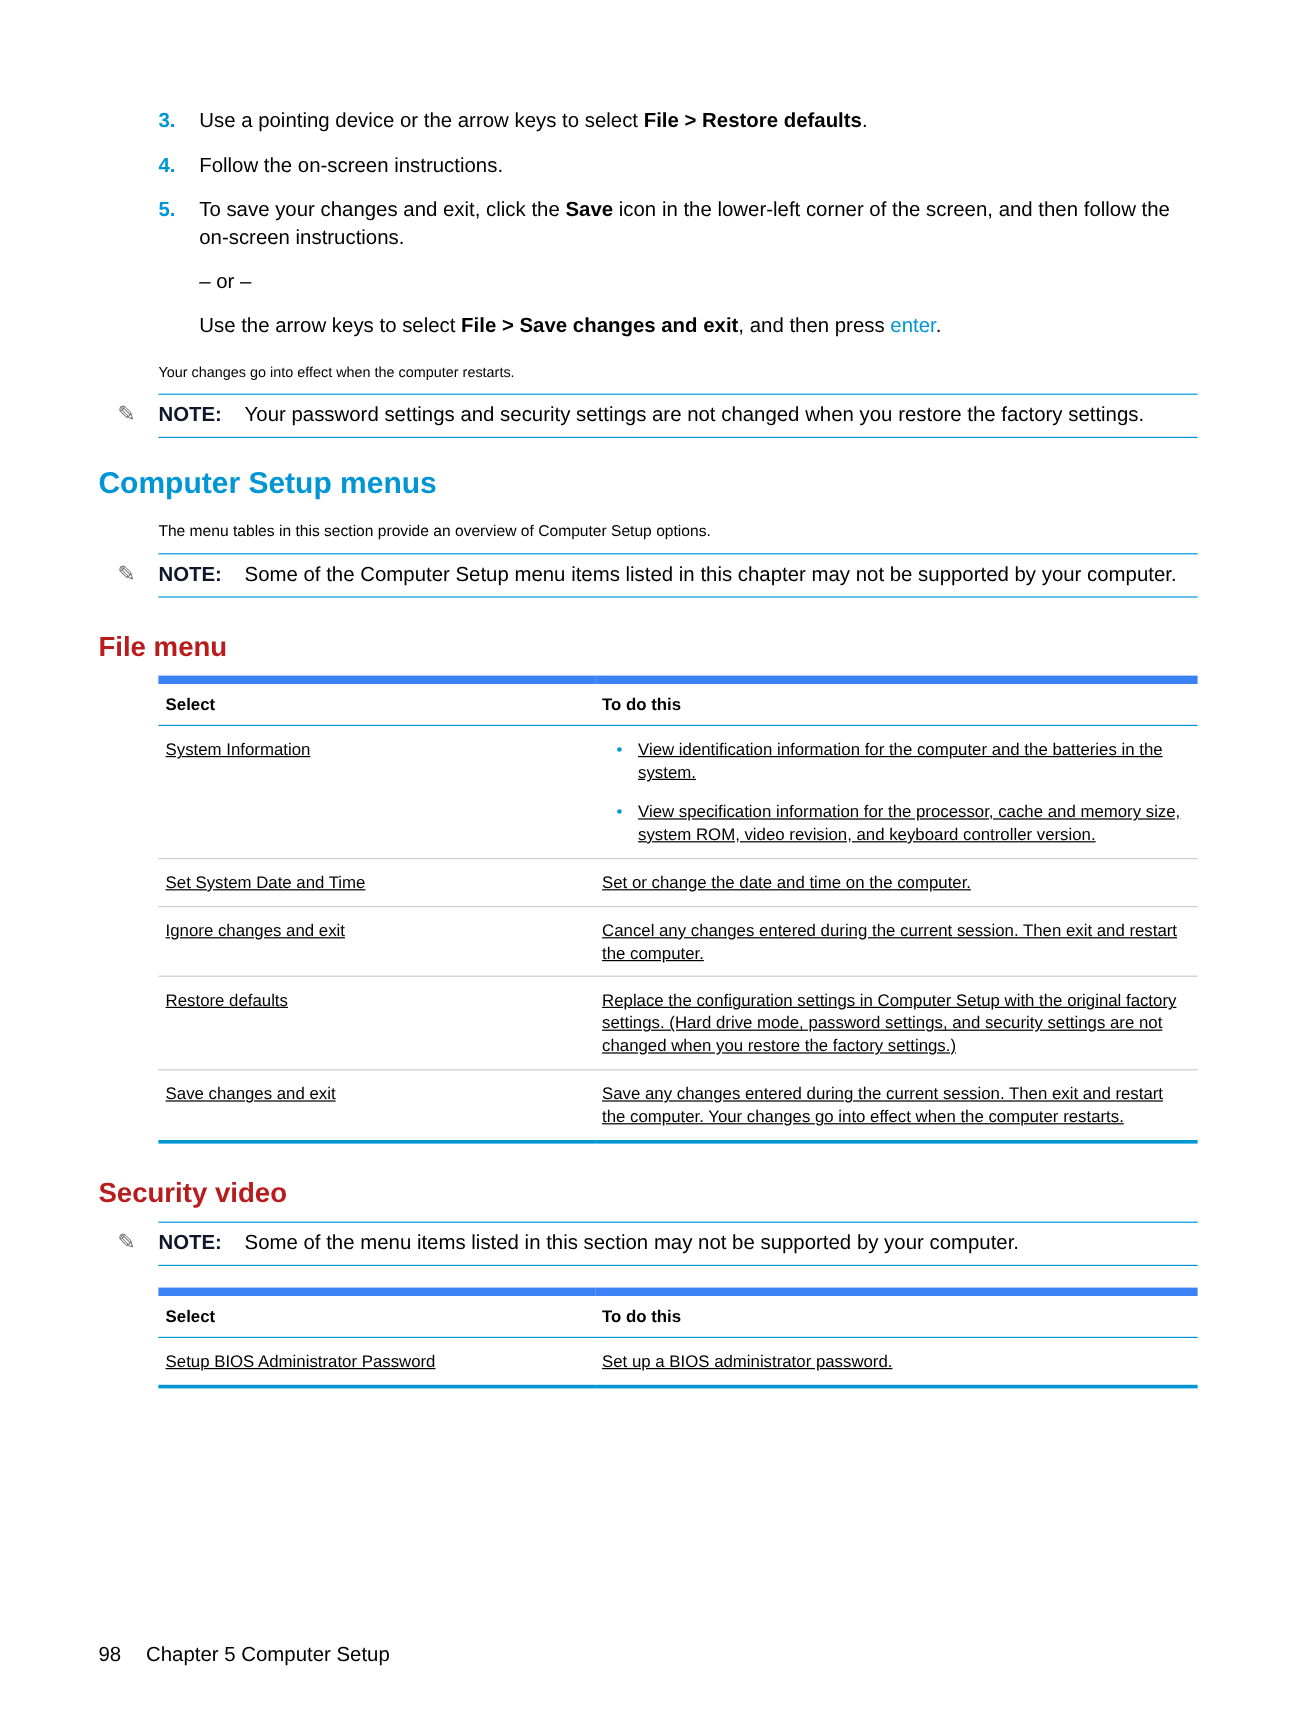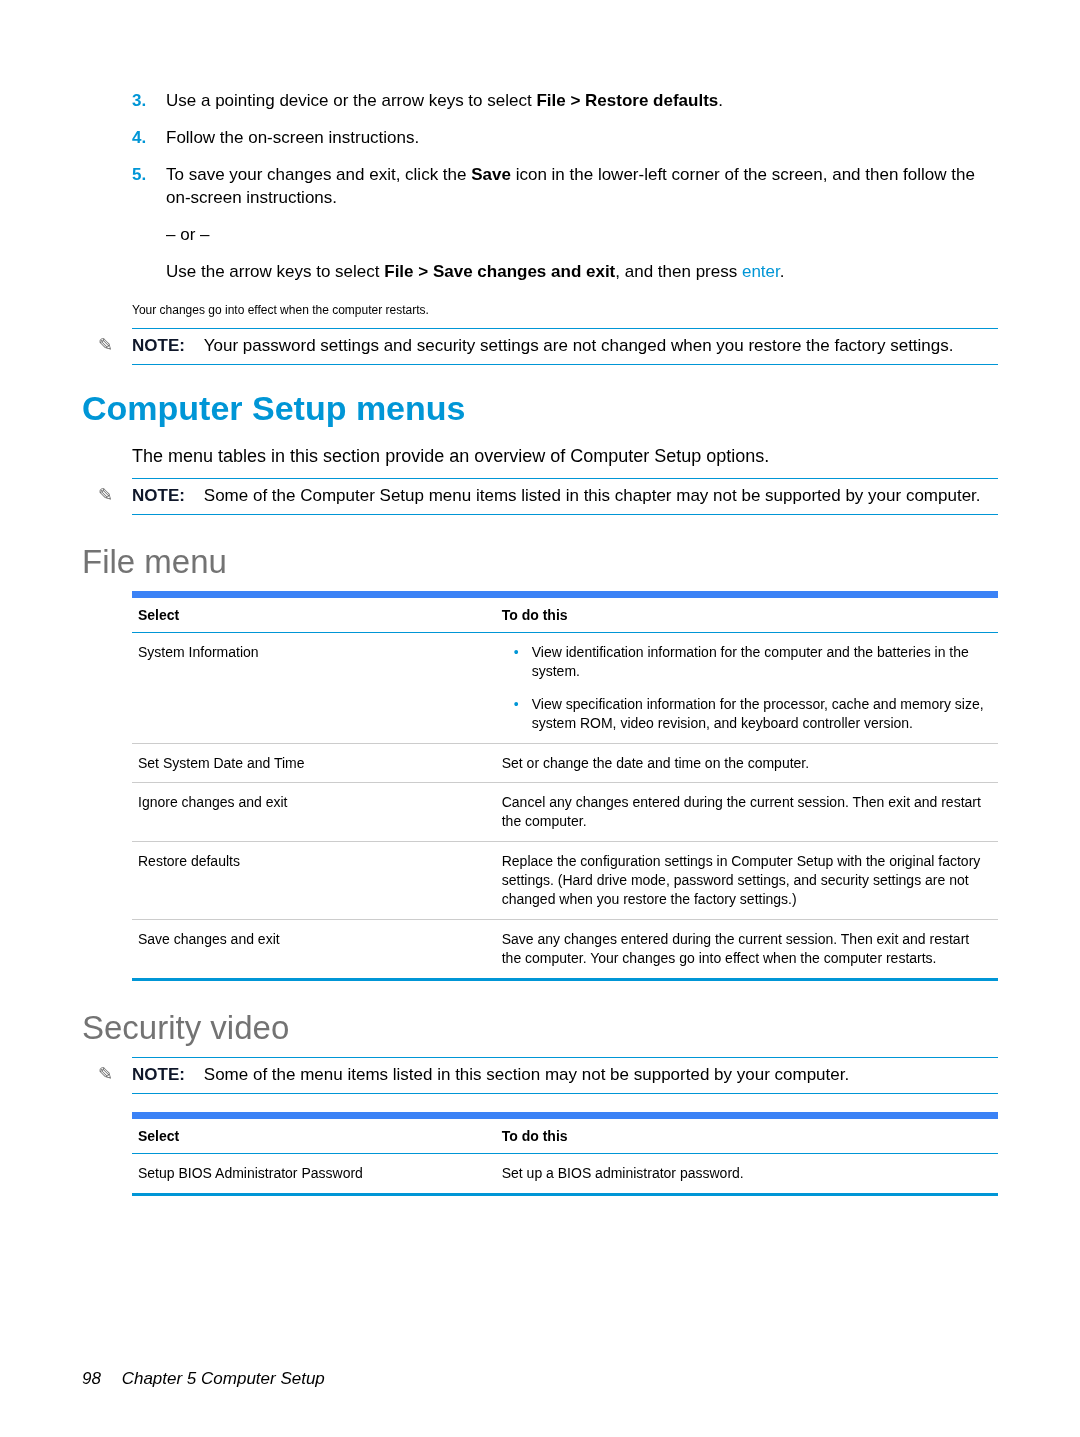--- a/index.html
+++ b/index.html
@@ -60,34 +60,34 @@
     top: 4px;
     font-size: 18px;
     color: #666;
   }
   .note-label {
     font-weight: bold;
     color: #0f172a;
   }
   h1 {
     font-family: Arial, Helvetica, sans-serif;
-    font-size: 34px;
+    font-size: 25px;
     font-weight: bold;
     color: #0096d6;
     margin: 24px 0 16px 0;
   }
   .body-para {
-    font-size: 18px;
+    font-size: 13px;
     line-height: 1.35;
     margin: 0 0 10px 50px;
   }
   h2 {
-    font-size: 33px;
-    font-weight: normal;
-    color: #737373;
+    font-size: 23px;
+    font-weight: bold;
+    color: #b91c1c;
     margin: 28px 0 10px 0;
   }
   .menu-table {
     margin-left: 50px;
     border-collapse: collapse;
     width: calc(100% - 50px);
     font-size: 14px;
   }
   .menu-table thead tr {
     border-top: 7px solid #3b82f6;
@@ -101,20 +101,21 @@
   .menu-table tbody tr {
     border-bottom: 1px solid #ccc;
   }
   .menu-table tbody tr:last-child {
     border-bottom: 3px solid #0096d6;
   }
   .menu-table td {
     vertical-align: top;
     padding: 10px 6px;
     line-height: 1.35;
+    text-decoration: underline;
   }
   .col-select { width: 42%; }
   .cell-list {
     margin: 0;
     padding: 0 0 0 18px;
     list-style: none;
   }
   .cell-list li {
     position: relative;
     padding-left: 12px;
@@ -126,21 +127,20 @@
     color: #0096d6;
     position: absolute;
     left: -6px;
     font-size: 14px;
   }
   .footer {
     position: absolute;
     left: 82px;
     bottom: 48px;
     font-size: 17px;
-    font-style: italic;
   }
   .footer .pagenum { margin-right: 16px; }
 </style>
 </head>
 <body>
 
 <div class="page">
 
   <ol class="ordered-list">
     <li>

